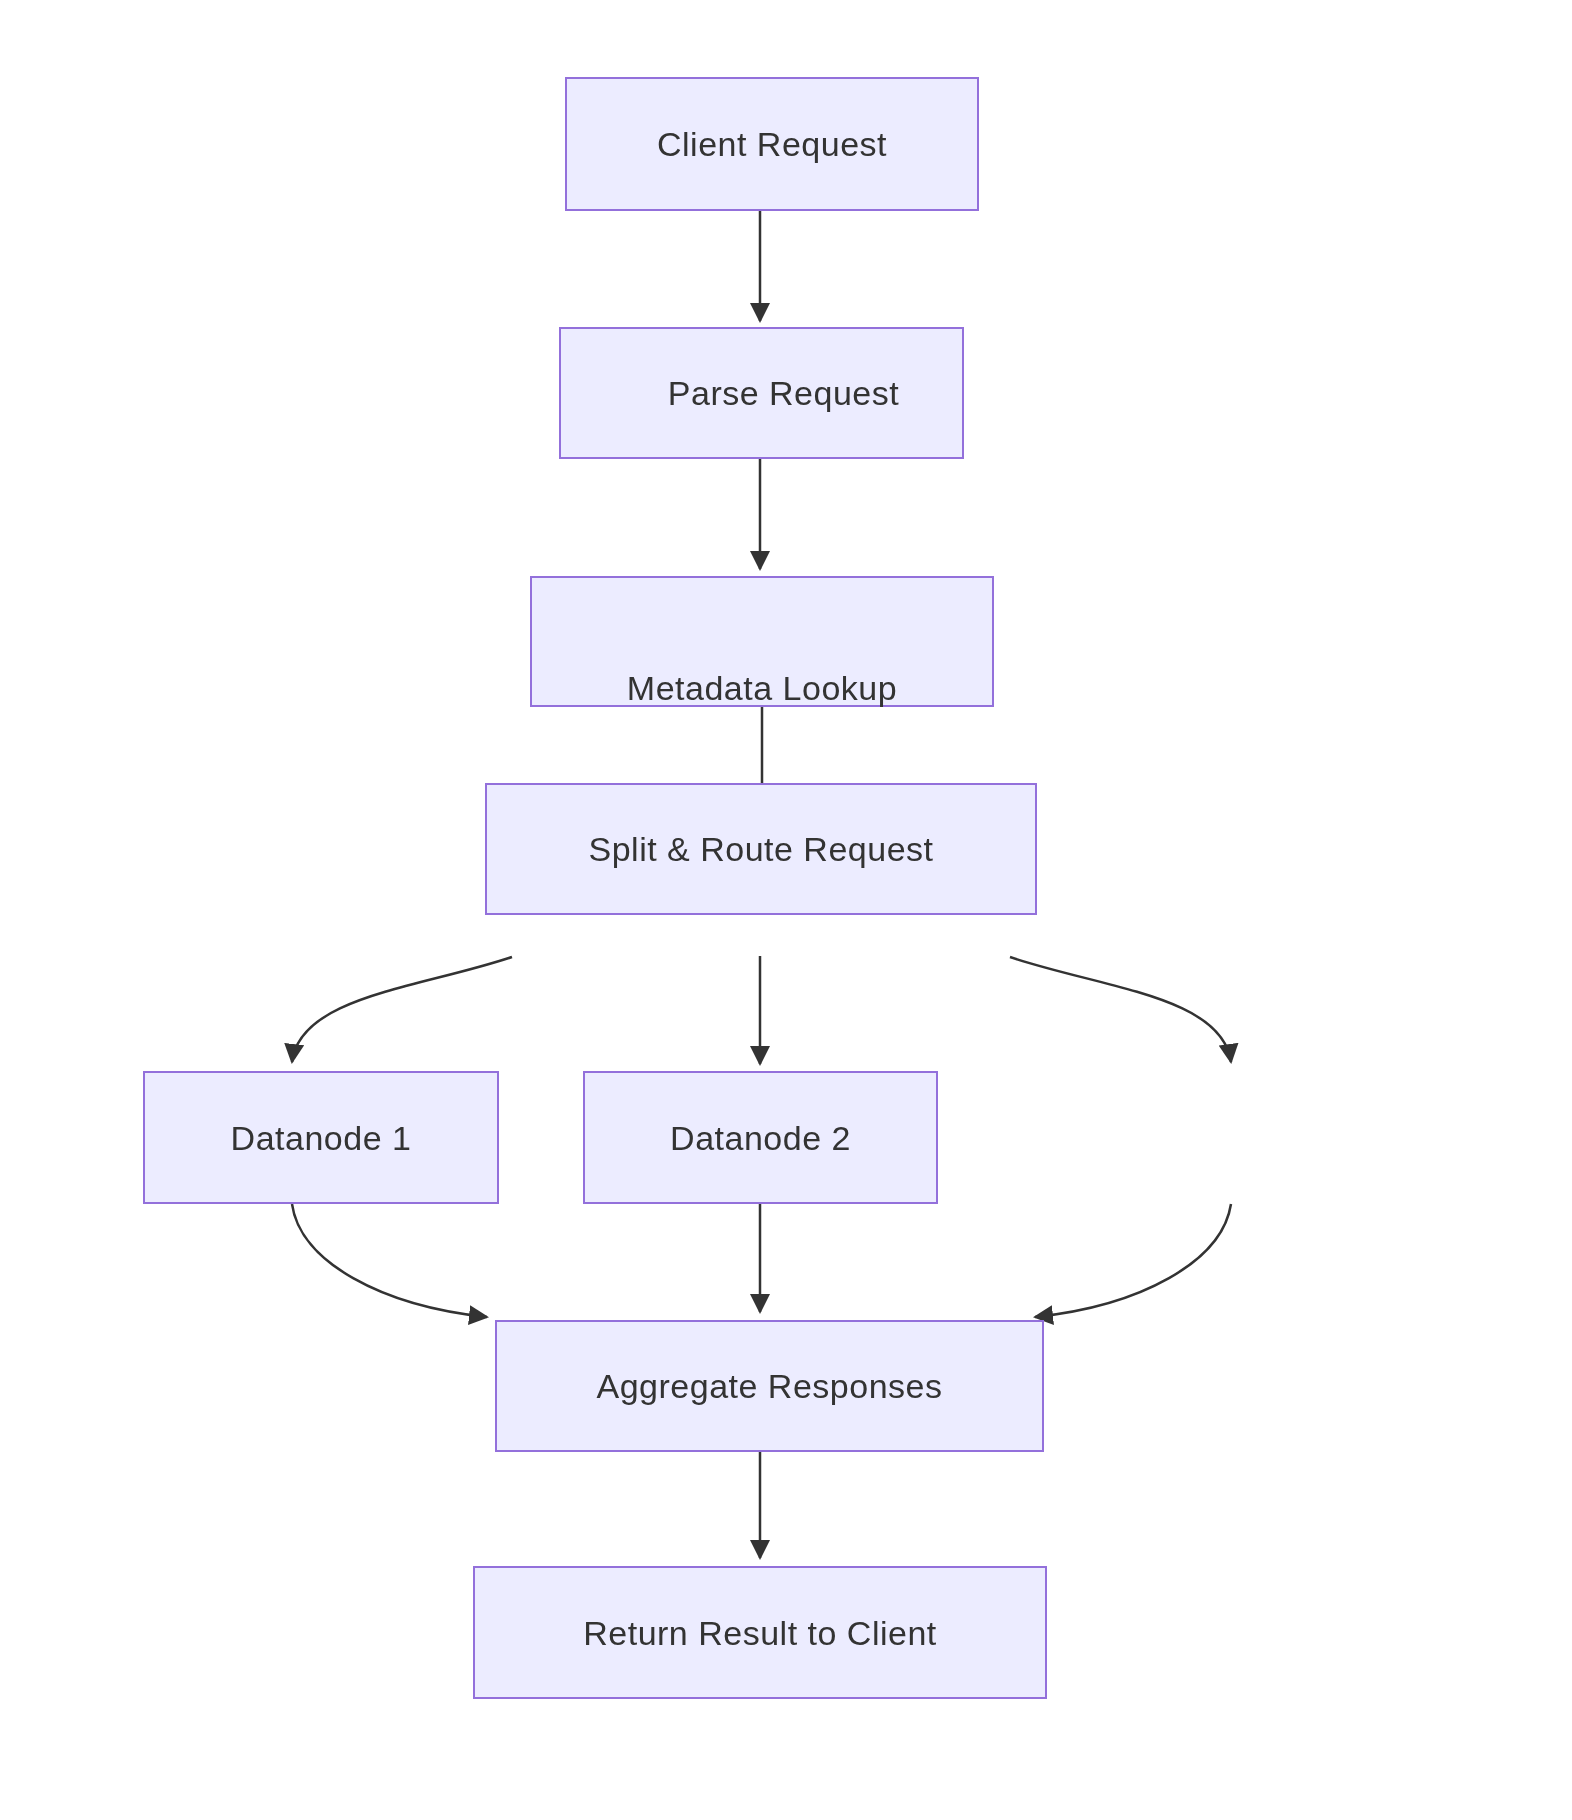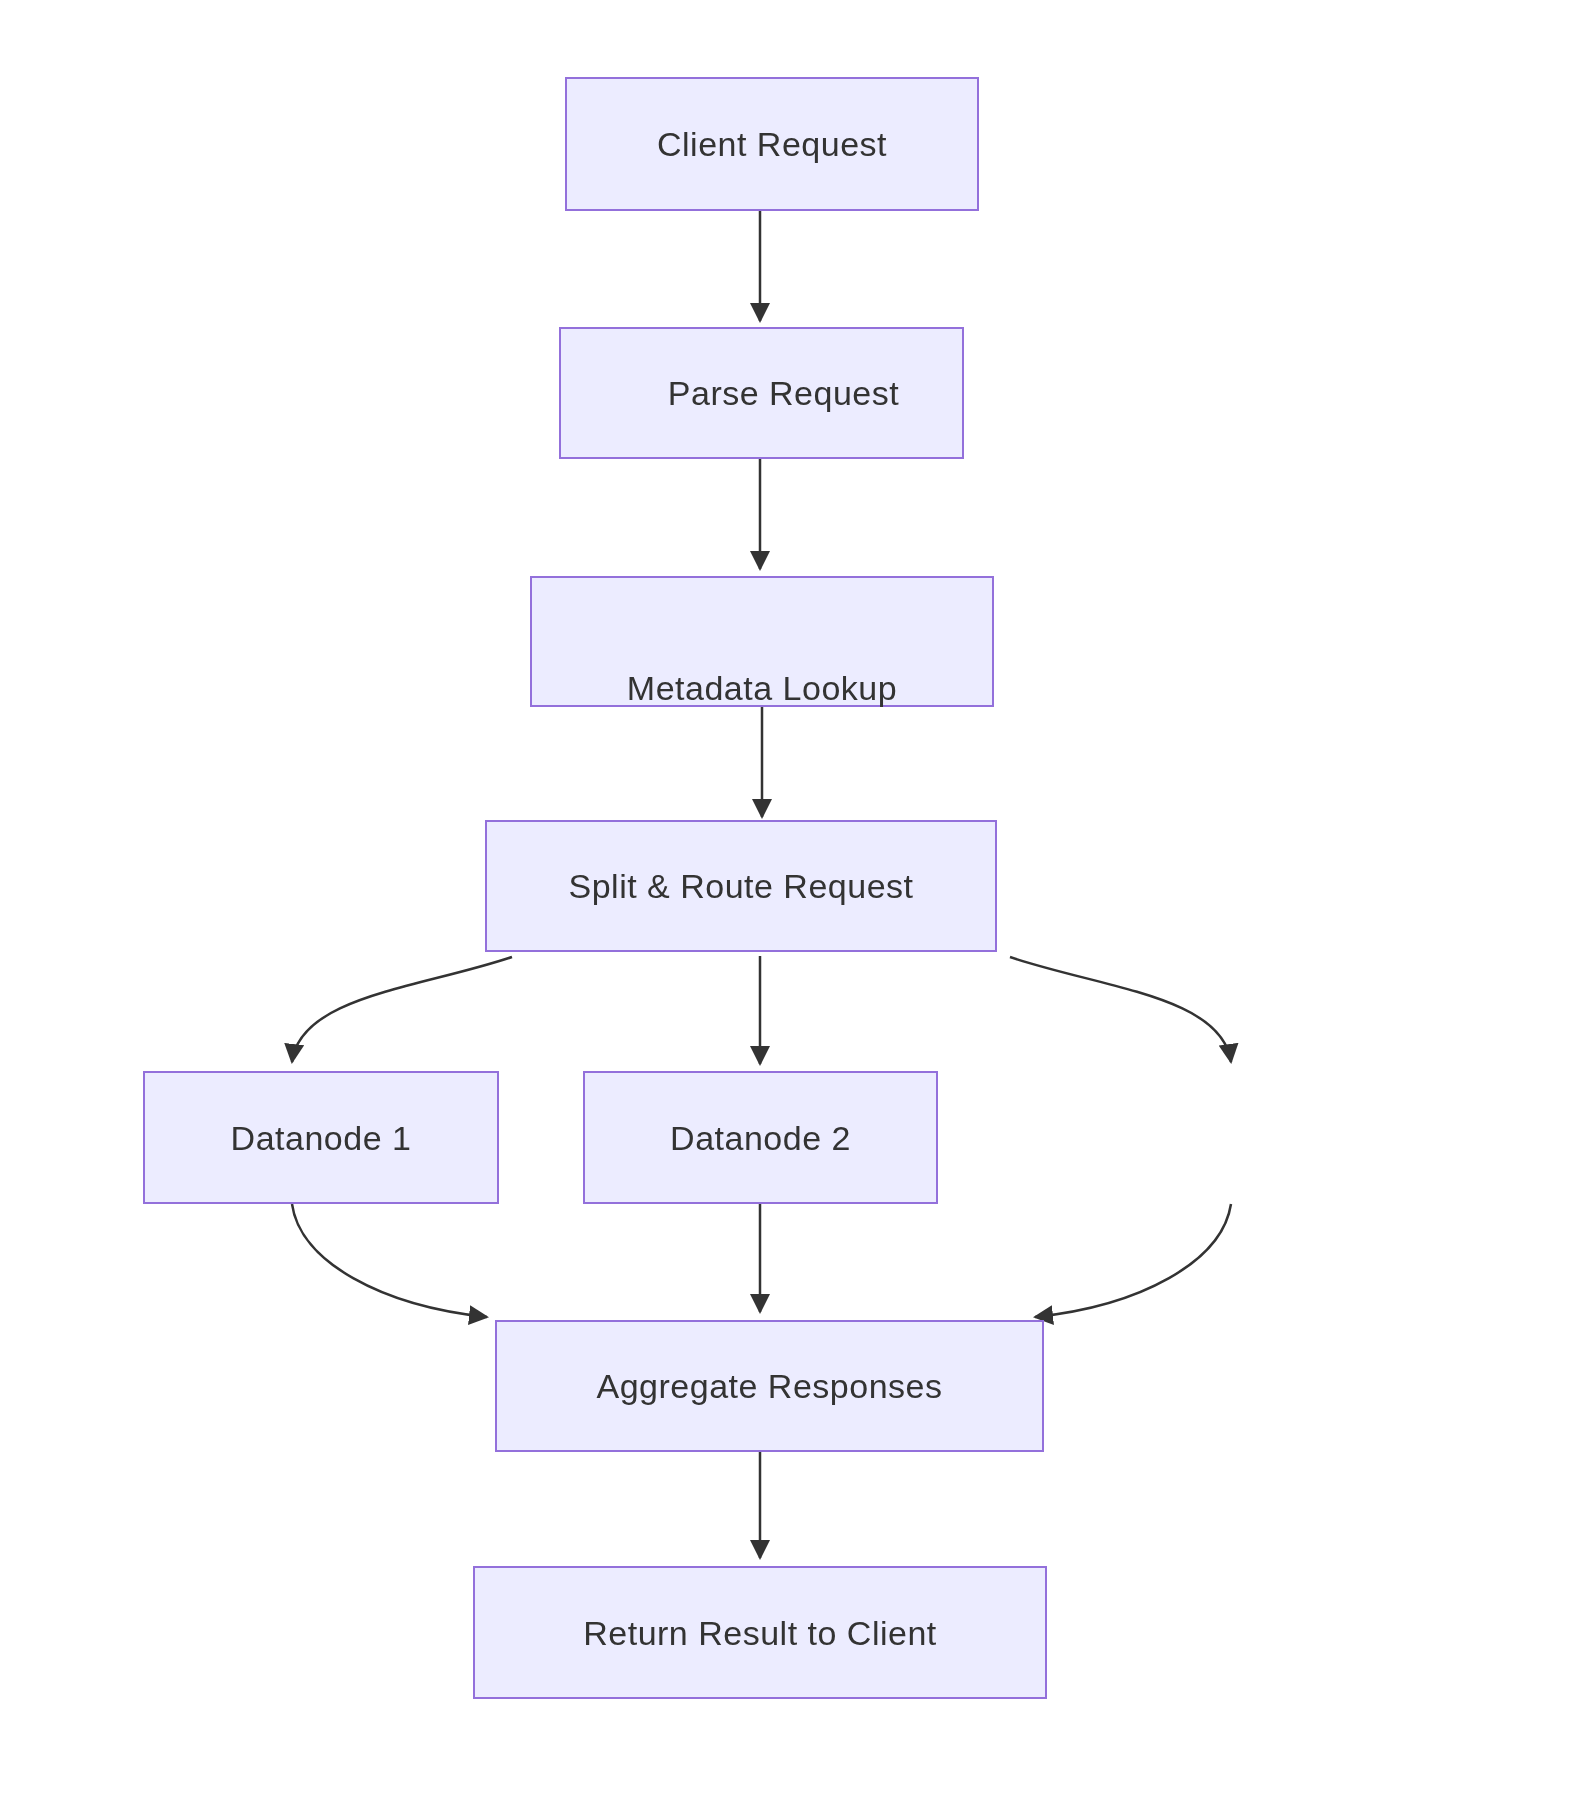--- a/index.html
+++ b/index.html
@@ -39,21 +39,21 @@
     display: flex;
     align-items: center;
     justify-content: center;
     text-align: center;
     letter-spacing: 0.5px;
   }
 
   #n-client { left: 553px; top: 77px;   width: 414px; height: 134px; margin-left: 12px; }
   #n-parse  { left: 559px; top: 327px;  width: 405px; height: 132px; padding-left: 44px; }
   #n-meta   { left: 530px; top: 576px;  width: 464px; height: 131px; align-items: flex-end; }
-  #n-split  { left: 485px; top: 820px;  width: 512px; height: 132px; }
+  #n-split  { left: 485px; top: 783px;  width: 552px; height: 132px; }
   #n-d1     { left: 114px; top: 1071px; width: 356px; height: 133px; margin-left: 29px; }
   #n-d2     { left: 583px; top: 1071px; width: 355px; height: 133px; }
   #n-dn     { left: 1052px;top: 1071px; width: 358px; height: 133px; }
   #n-agg    { left: 495px; top: 1320px; width: 549px; height: 132px; }
   #n-ret    { left: 473px; top: 1566px; width: 574px; height: 133px; }
 
   .edge-path {
     fill: none;
     stroke: var(--edge);
     stroke-width: 2.5px;

